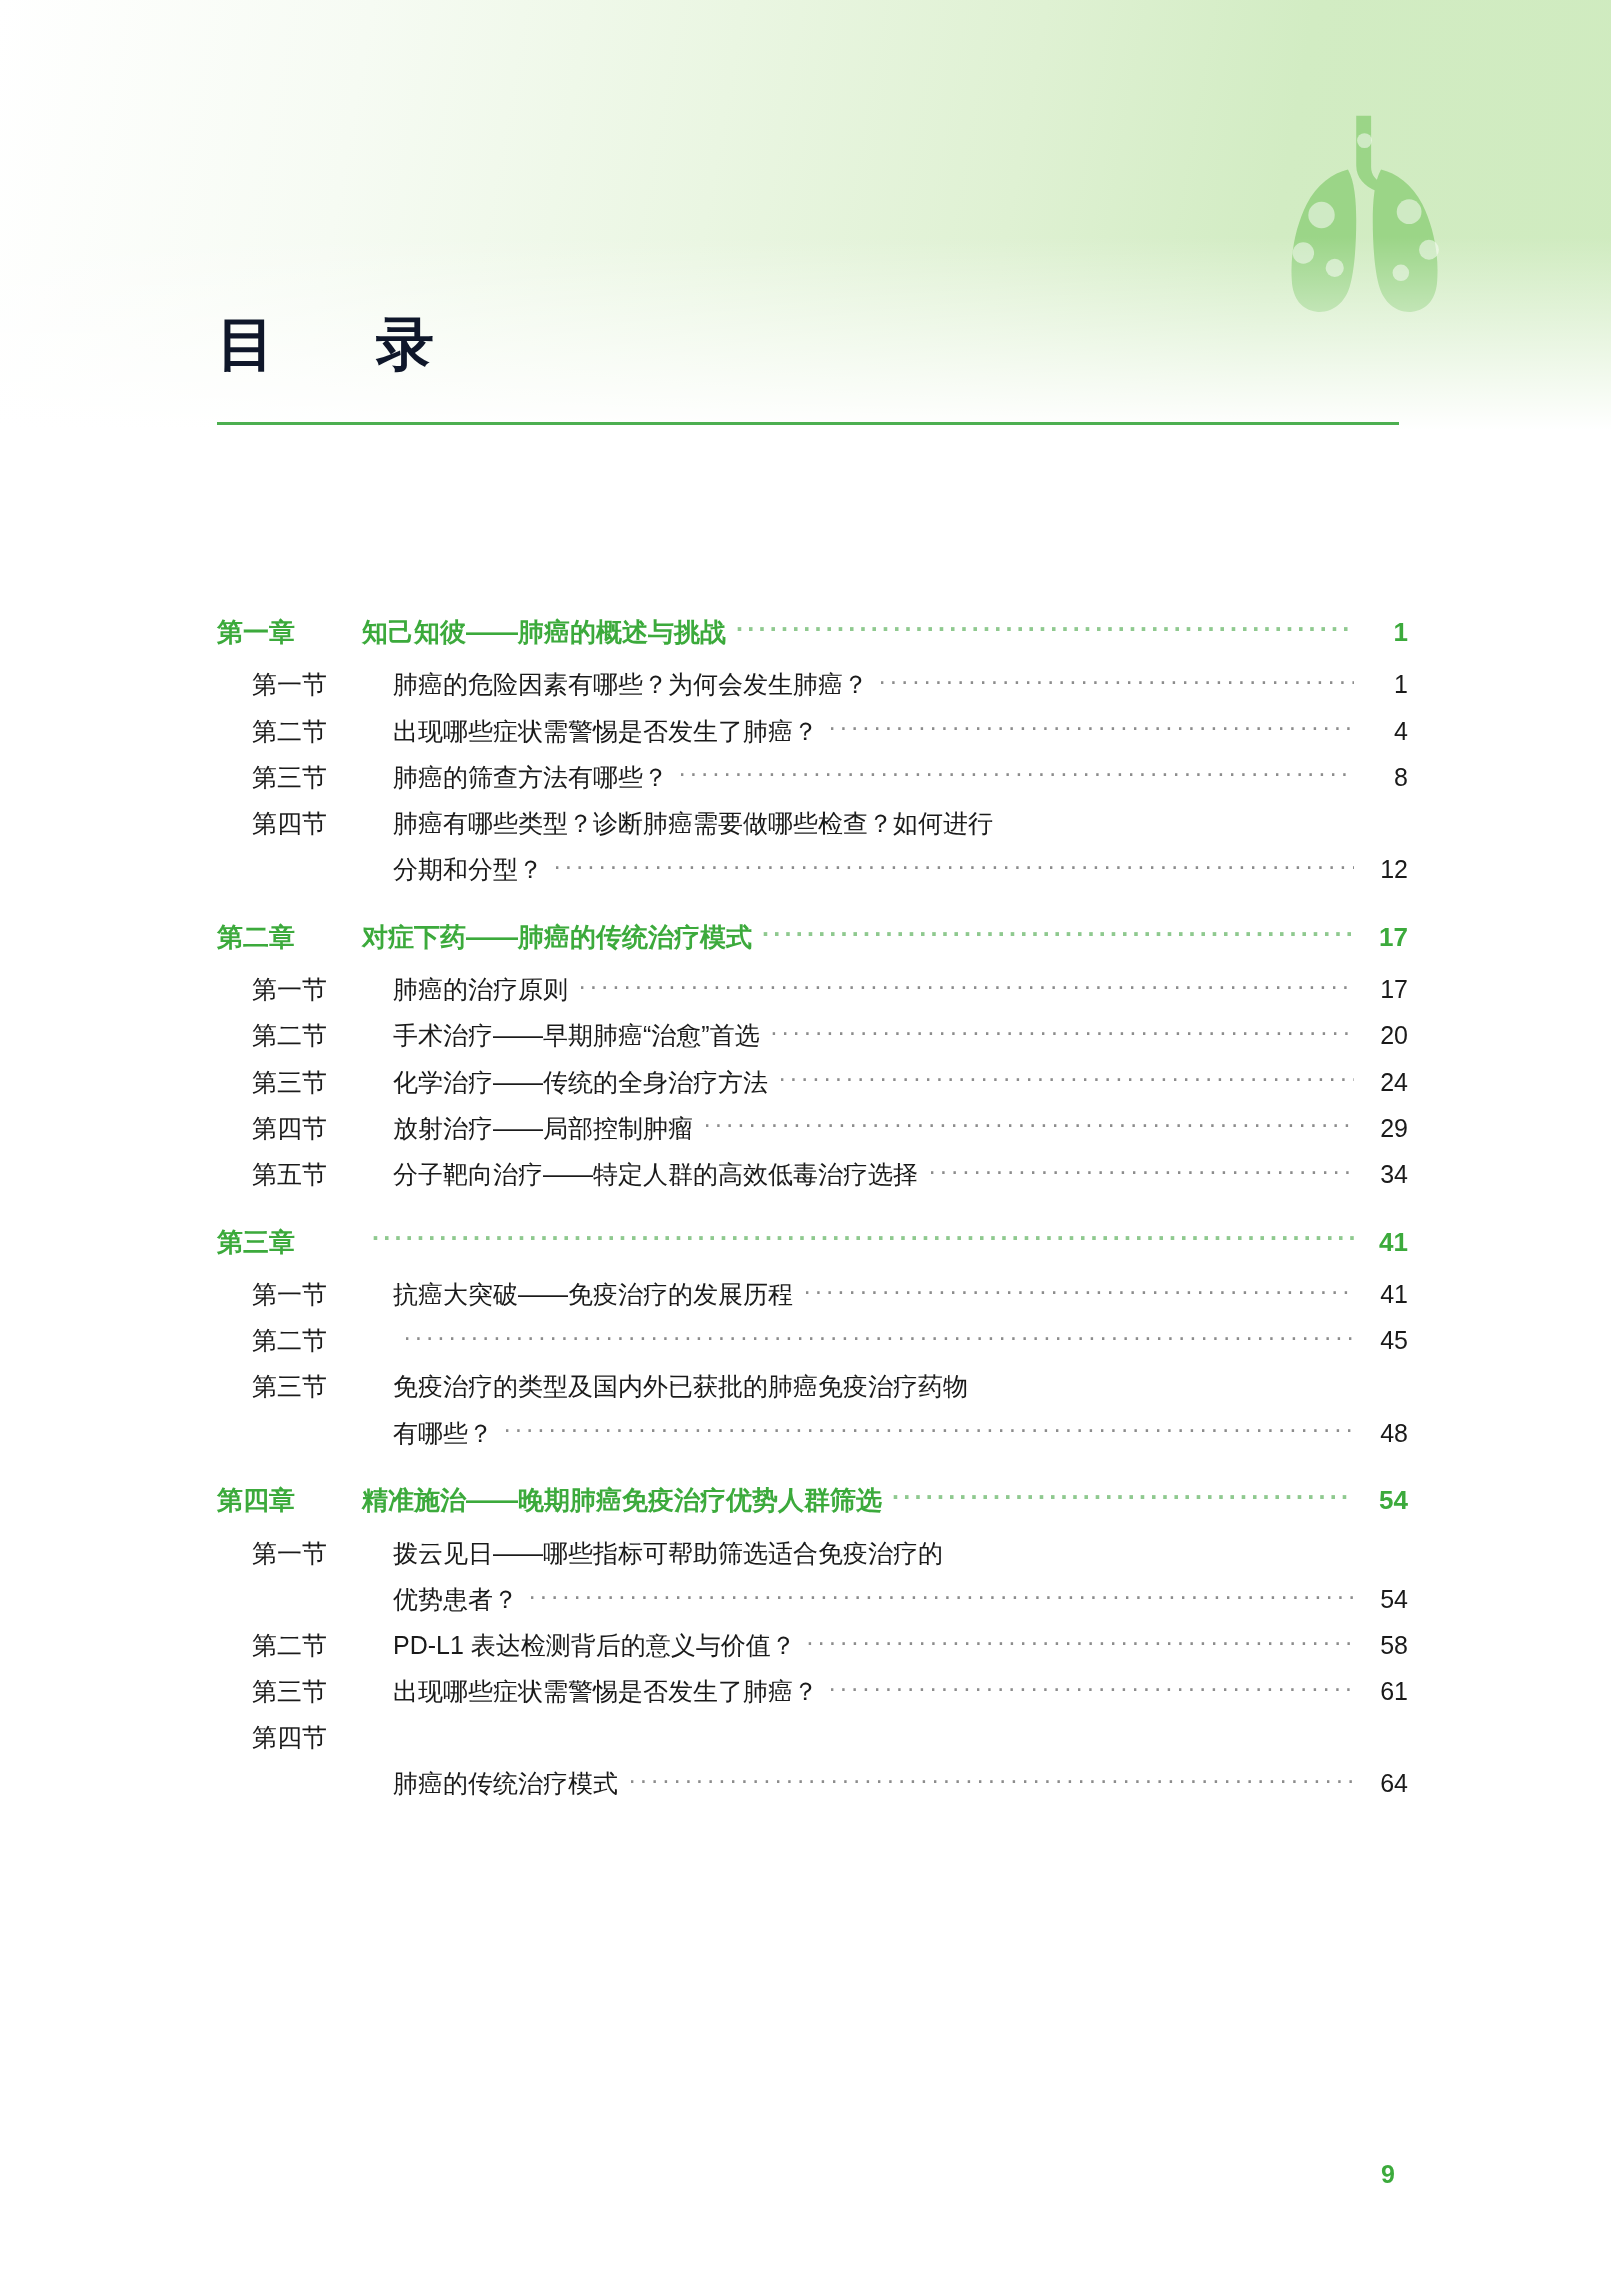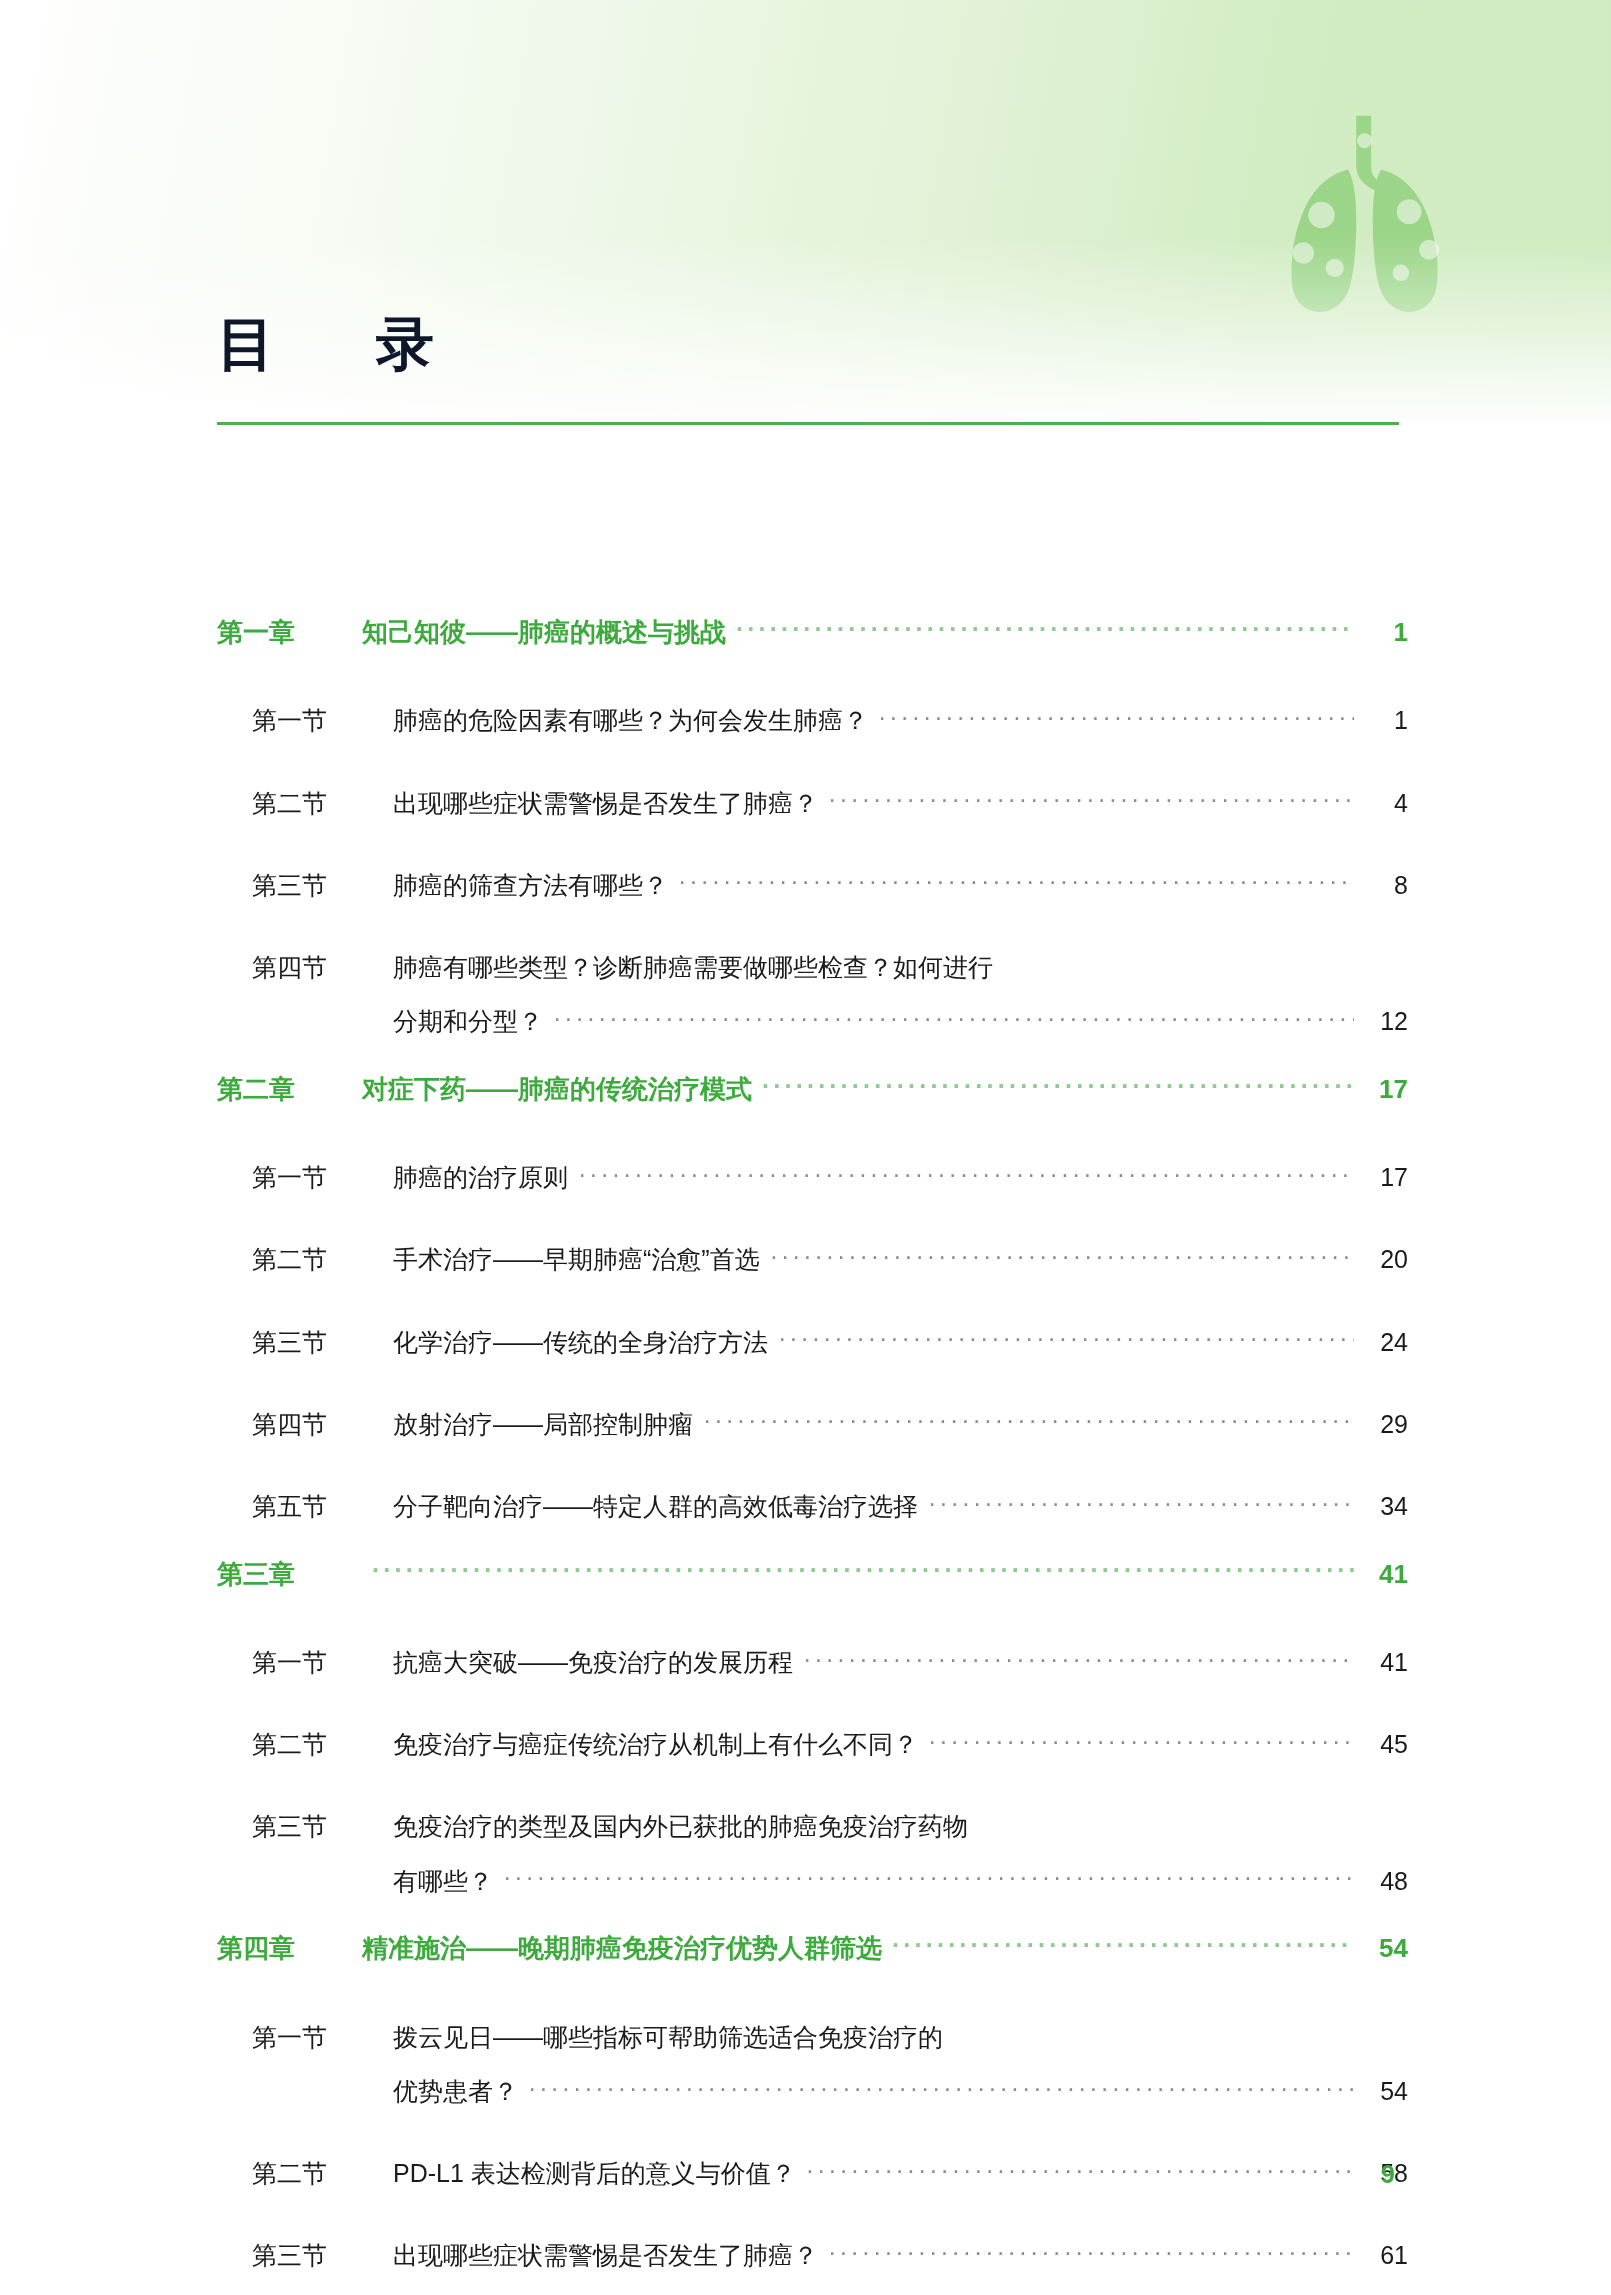--- a/index.html
+++ b/index.html
@@ -103,21 +103,20 @@
     white-space: nowrap;
     flex: 0 0 auto;
   }
   .row.chapter .label {
     min-width: 145px;
   }
   .row.section .label {
     min-width: 141px;
     padding-left: 35px;
     box-sizing: content-box;
-    margin-top: 36px;
   }
 
   .text {
     white-space: nowrap;
     flex: 0 0 auto;
   }
 
   .dots {
     flex: 1 1 auto;
     overflow: hidden;
@@ -268,21 +267,20 @@
         <span class="page">41</span>
       </div>
       <div class="row section">
         <span class="label">第一节</span>
         <span class="text">抗癌大突破——免疫治疗的发展历程</span>
         <span class="dots">····························································································································································································································</span>
         <span class="page">41</span>
       </div>
       <div class="row section">
         <span class="label">第二节</span>
-        <span class="text">免疫治疗与癌症传统治疗从机制上有什么不同？</span>
         <span class="dots">····························································································································································································································</span>
         <span class="page">45</span>
       </div>
       <div class="row section">
         <span class="label">第三节</span>
         <span class="text">免疫治疗的类型及国内外已获批的肺癌免疫治疗药物</span>
         <span class="dots"></span>
         <span class="page"></span>
       </div>
       <div class="row section cont">

